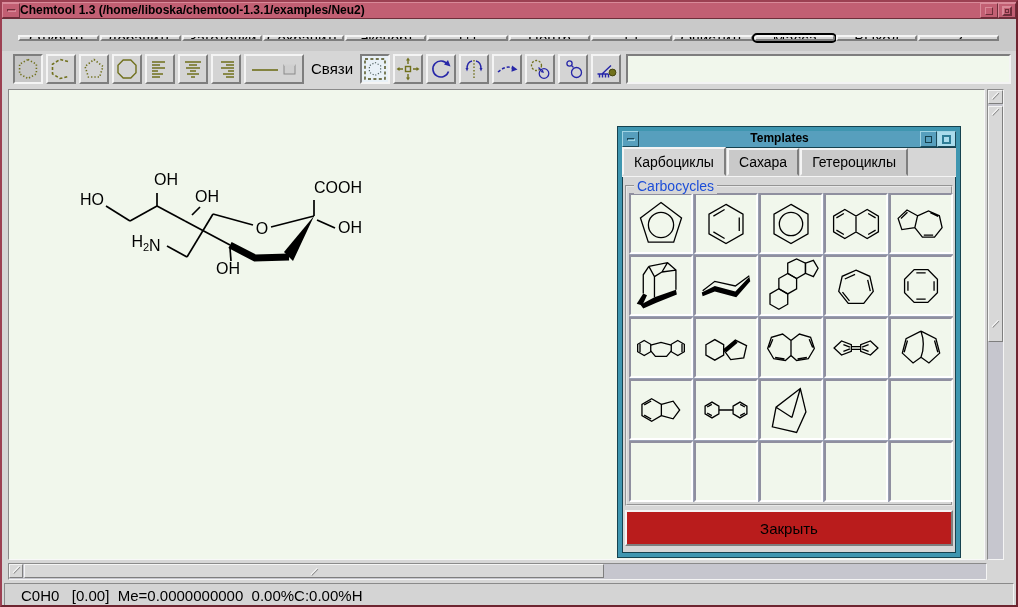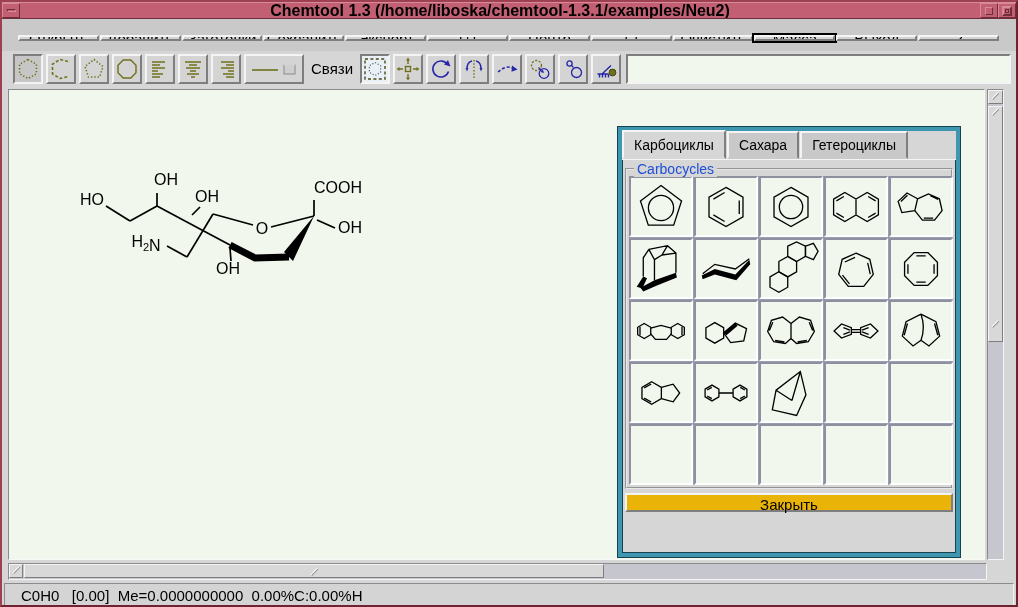--- a/index.html
+++ b/index.html
@@ -12,28 +12,28 @@
   }
   
   .titlebar{height:17px;background:var(--titlebar-pink,#c25f73);display:flex;align-items:stretch;
     border-top:1px solid #d98a99;border-bottom:1px solid #6e2e3a;}
   .tb-btn{width:18px;display:flex;align-items:center;justify-content:center;
     border:1px solid;border-color:#d98a99 #6e2e3a #6e2e3a #d98a99;background:var(--titlebar-pink,#c25f73);cursor:pointer;}
   .tb-dash{width:9px;height:3px;border:1px solid;border-color:#6e2e3a #d98a99 #d98a99 #6e2e3a;}
   .tb-sq{width:8px;height:8px;border:1px solid;border-color:#d98a99 #6e2e3a #6e2e3a #d98a99;}
   .tb-sq2{width:10px;height:10px;border:2px solid;border-color:#d98a99 #6e2e3a #6e2e3a #d98a99;display:flex;align-items:center;justify-content:center;}
   .tb-sq2 i{display:block;width:4px;height:4px;border:1px solid #6e2e3a;}
-  .tb-title{flex:1;text-align:center;font-size:16px;font-weight:bold;color:#000;line-height:15px;
+  .tb-title{flex:1;font-size:12px;font-weight:bold;color:#000;line-height:15px;
     white-space:nowrap;overflow:hidden;}
   
   .menubar{display:flex;height:30px;background:#c9c9c9;padding:16px;}
   .menu-btn{flex:1;margin:0 1px 1px 0;background:#d4d4d4;border:2px solid;
     border-color:#f4f4f4 #7e7e7e #7e7e7e #f4f4f4;font-size:15px;display:flex;
     align-items:center;justify-content:center;cursor:pointer;white-space:nowrap;overflow:hidden;color:#000;}
-  .menu-btn.hl{outline:2px solid #000;outline-offset:0px;}
+  .menu-btn.hl{outline:2px solid #000;outline-offset:0px;border-radius:6px;}
   
   .toolbar{display:flex;align-items:center;height:36px;padding:2px 5px 3px 11px;gap:3px;background:var(--ui-gray,#d6d6d6);}
   .tool-btn{width:30px;height:30px;background:#d4d4d4;border:2px solid;
     border-color:#f4f4f4 #7e7e7e #7e7e7e #f4f4f4;display:flex;align-items:center;justify-content:center;
     padding:0;cursor:pointer;flex:0 0 auto;}
   .tool-btn.wide{width:60px;}
   .tool-btn.pressed{border-color:#7e7e7e #f4f4f4 #f4f4f4 #7e7e7e;background:#c6c6c6;}
   .tool-btn.selected{border-color:#7e7e7e #f4f4f4 #f4f4f4 #7e7e7e;background:#e9f1f7;}
   .tool-label{font-size:15px;color:#000;padding:0 4px;flex:0 0 auto;}
   .tool-entry{flex:1;height:30px;margin-left:2px;background:var(--canvas-bg,#f1f7ec);
@@ -78,21 +78,21 @@
   .d-tab{padding:12px 10px;font-size:14px;color:#000;height:28px;display:flex;align-items:center;cursor:pointer;
     background:#c9c9c9;border:2px solid;border-color:#f4f4f4 #7e7e7e #c9c9c9 #f4f4f4;margin-right:1px;}
   .d-tab.active{background:var(--ui-gray,#d6d6d6);height:29px;border-color:#f4f4f4 #7e7e7e var(--ui-gray,#d6d6d6) #f4f4f4;}
   .d-frame{position:relative;margin:8px 3px 3px;border:2px groove #e8e8e8;padding:6px 2px 2px;}
   .d-frame-label{position:absolute;top:-9px;left:7px;background:var(--ui-gray,#d6d6d6);
     padding:0 3px;font-size:14px;color:#1d4ed8;}
   .d-grid{display:grid;grid-template-columns:repeat(5,64px);grid-auto-rows:61px;gap:1px;
     background:#9aa0b4;width:324px;margin:0 auto;}
   .cell{background:var(--canvas-bg,#f1f7ec);border:2px solid;border-color:#8f8f9f #ffffff #ffffff #8f8f9f;
     display:flex;align-items:center;justify-content:center;cursor:pointer;}
-  .d-close{display:block;width:328px;height:19px;margin:4px auto 4px;background:#eab308;
+  .d-close{display:block;width:328px;height:36px;margin:4px auto 4px;background:#b91c1c;
     border:2px solid;border-color:#f4f4f4 #7e7e7e #7e7e7e #f4f4f4;font-size:15px;color:#000;
     font-family:"Liberation Sans",sans-serif;cursor:pointer;}
 </style>
 </head>
 <body>
 
 <div class="window">
 
   <div class="titlebar">
     <div class="tb-btn">
@@ -254,20 +254,32 @@
           <text x="83" y="115" text-anchor="middle" fill="#000" font-family="&quot;Liberation Sans&quot;,sans-serif" font-size="16">HO</text>
           <text x="198" y="112" text-anchor="middle" fill="#000" font-family="&quot;Liberation Sans&quot;,sans-serif" font-size="16">OH</text>
           <text x="329" y="103" text-anchor="middle" fill="#000" font-family="&quot;Liberation Sans&quot;,sans-serif" font-size="16">COOH</text>
           <text x="253" y="144" text-anchor="middle" fill="#000" font-family="&quot;Liberation Sans&quot;,sans-serif" font-size="16">O</text>
           <text x="341" y="143" text-anchor="middle" fill="#000" font-family="&quot;Liberation Sans&quot;,sans-serif" font-size="16">OH</text>
           <text x="137" y="157" text-anchor="middle" fill="#000" font-family="&quot;Liberation Sans&quot;,sans-serif" font-size="16"><tspan>H</tspan><tspan dy="4" font-size="11">2</tspan><tspan>N</tspan></text>
           <text x="219" y="184" text-anchor="middle" fill="#000" font-family="&quot;Liberation Sans&quot;,sans-serif" font-size="16">OH</text>
         </svg>
 
       <div class="dialog">
+        <div class="d-titlebar">
+          <div class="d-btn">
+              <span class="d-dash"></span>
+            </div>
+          <div class="d-title">Templates</div>
+          <div class="d-btn">
+              <span class="d-sq"></span>
+            </div>
+          <div class="d-btn lite">
+              <span class="d-sq2"></span>
+            </div>
+        </div>
         <div class="d-tabs" id="dialog-tabs">
             <div class="d-tab active">Карбоциклы</div>
             <div class="d-tab">Сахара</div>
             <div class="d-tab">Гетероциклы</div>
           </div>
         <div class="d-frame">
           <span class="d-frame-label">Carbocycles</span>
           <div class="d-grid" id="templates-grid">
               <div class="cell">
                 <svg width="56" height="56" viewBox="0 0 60 60">

